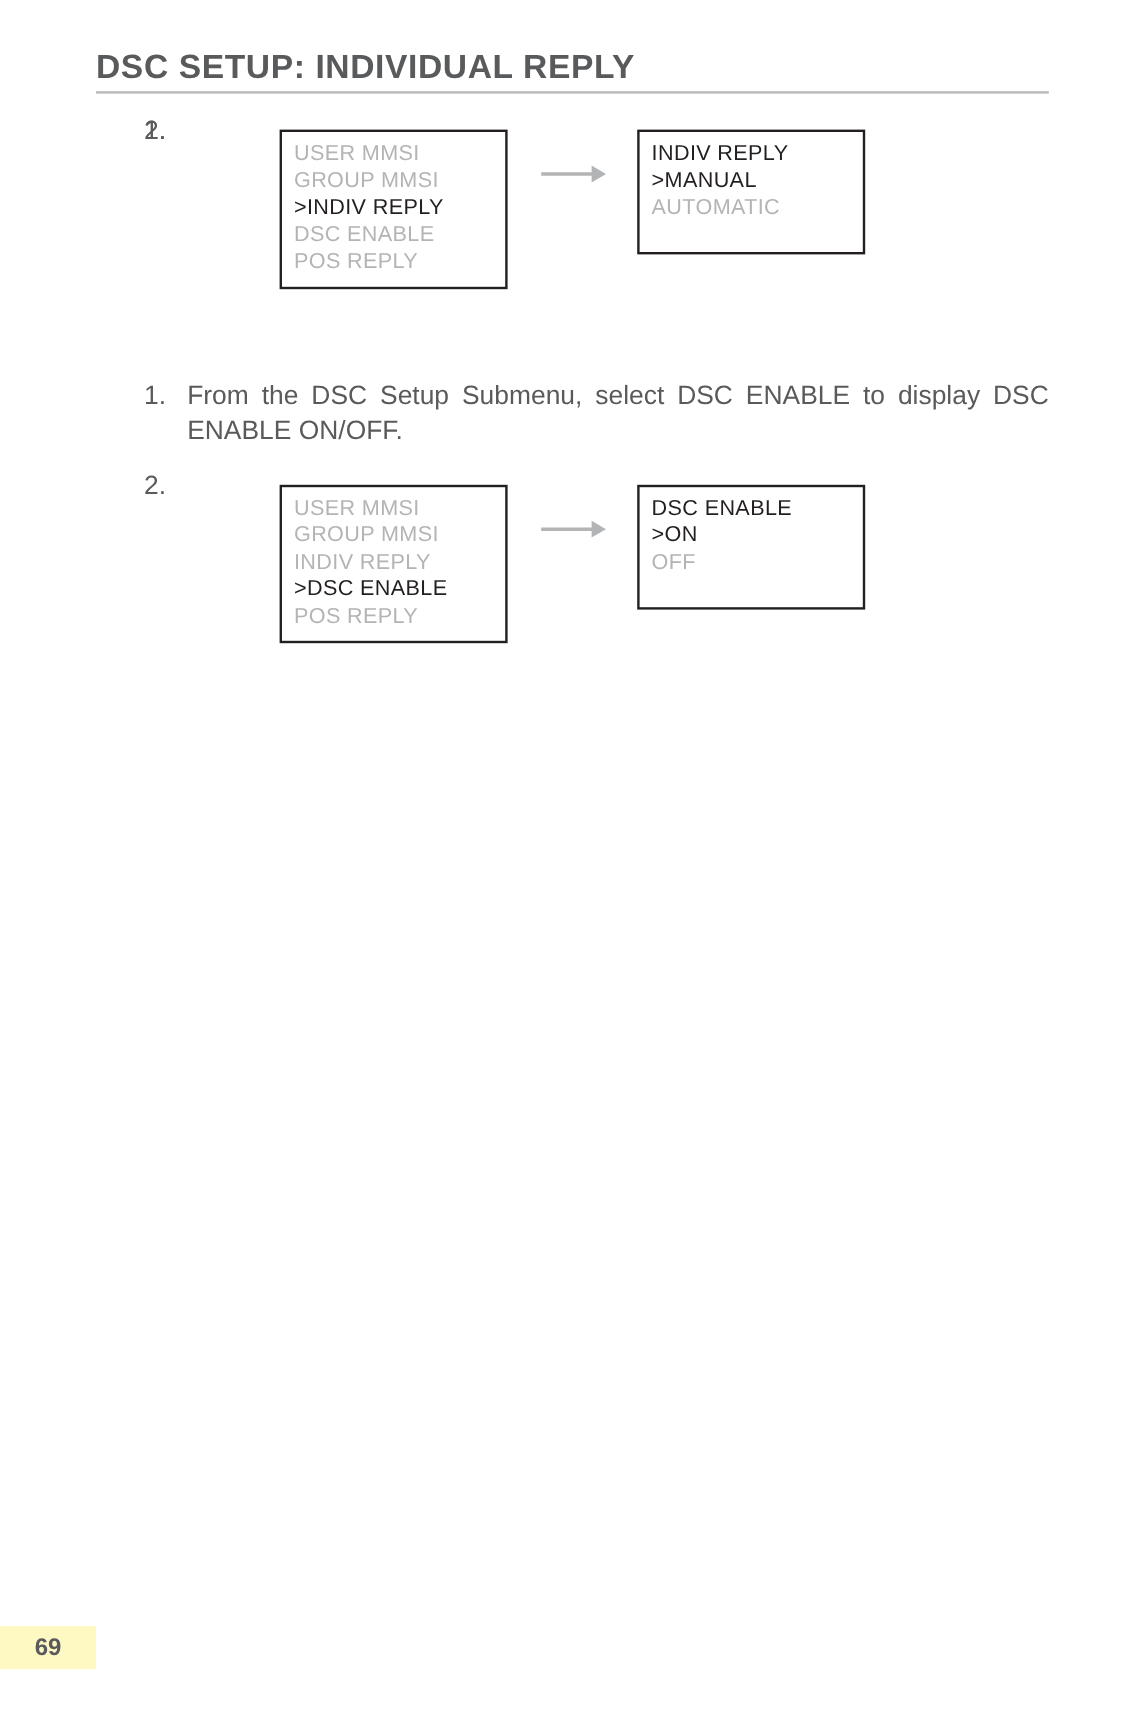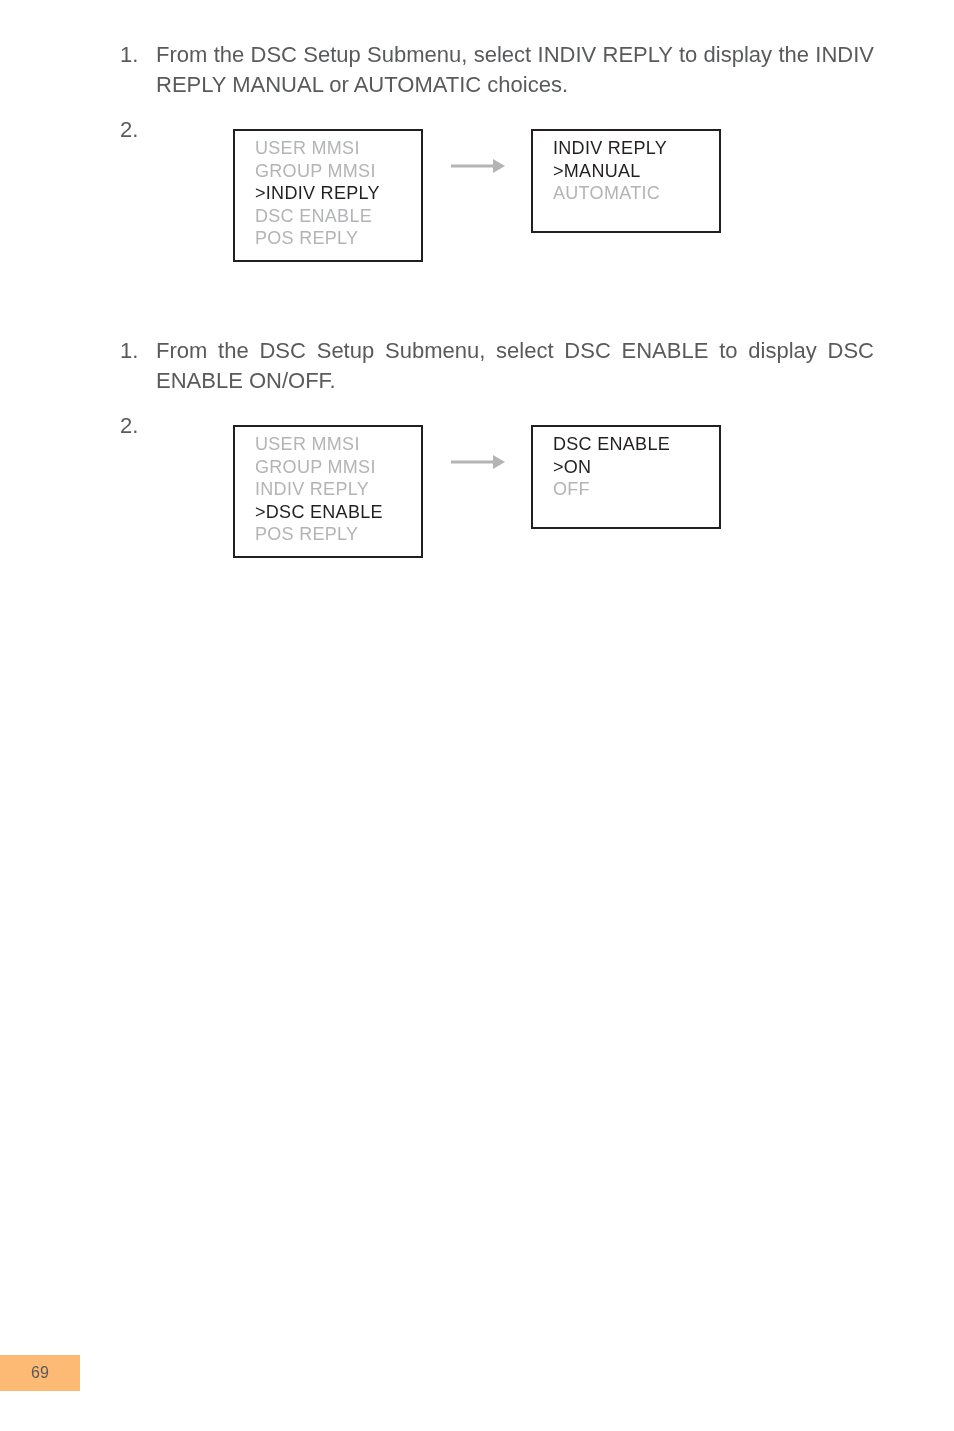--- a/index.html
+++ b/index.html
@@ -54,60 +54,60 @@
   }
   .diagram {
     display: flex;
     align-items: flex-start;
     justify-content: center;
     gap: 26px;
     margin: 8px 0 50px 0;
   }
   .lcd {
     border: 2px solid #231f20;
-    padding: 6px 10px 10px 20px;
+    padding: 6px 10px 10px 10px;
     width: 190px;
     font-family: Helvetica, Arial, sans-serif;
     font-size: 18px;
     line-height: 1.25;
     font-weight: 400;
     letter-spacing: 0.3px;
   }
   .lcd .dim { color: #b3b4b6; }
   .lcd .sel { color: #231f20; }
   .arrow {
     margin-top: 28px;
     color: #b3b4b6;
   }
   .arrow svg { display: block; }
   .pagefoot {
     position: absolute;
     left: 0;
     bottom: 40px;
     width: 80px;
     height: 36px;
-    background: #fdba74;
+    background: #fef9c3;
     color: #595a5c;
-    font-size: 16px;
+    font-size: 20px;
     display: flex;
     align-items: center;
     justify-content: center;
-    font-weight: 400;
+    font-weight: 700;
   }
   .spacer-large { height: 24px; }
 </style>
 </head>
 <body>
 
 <div class="page">
 
+  <h2 class="section-title">DSC SETUP: INDIVIDUAL REPLY</h2>
   <ol class="steps">
     <li>
       <span class="num">1.</span>
-      <span>From the DSC Setup Submenu, select INDIV REPLY to display the INDIV REPLY MANUAL or AUTOMATIC choices.</span>
     </li>
     <li>
       <span class="num">2.</span>
     </li>
   </ol>
 
   <div class="diagram">
     <div class="lcd">
       <div class="dim">USER MMSI</div>
       <div class="dim">GROUP MMSI</div>

